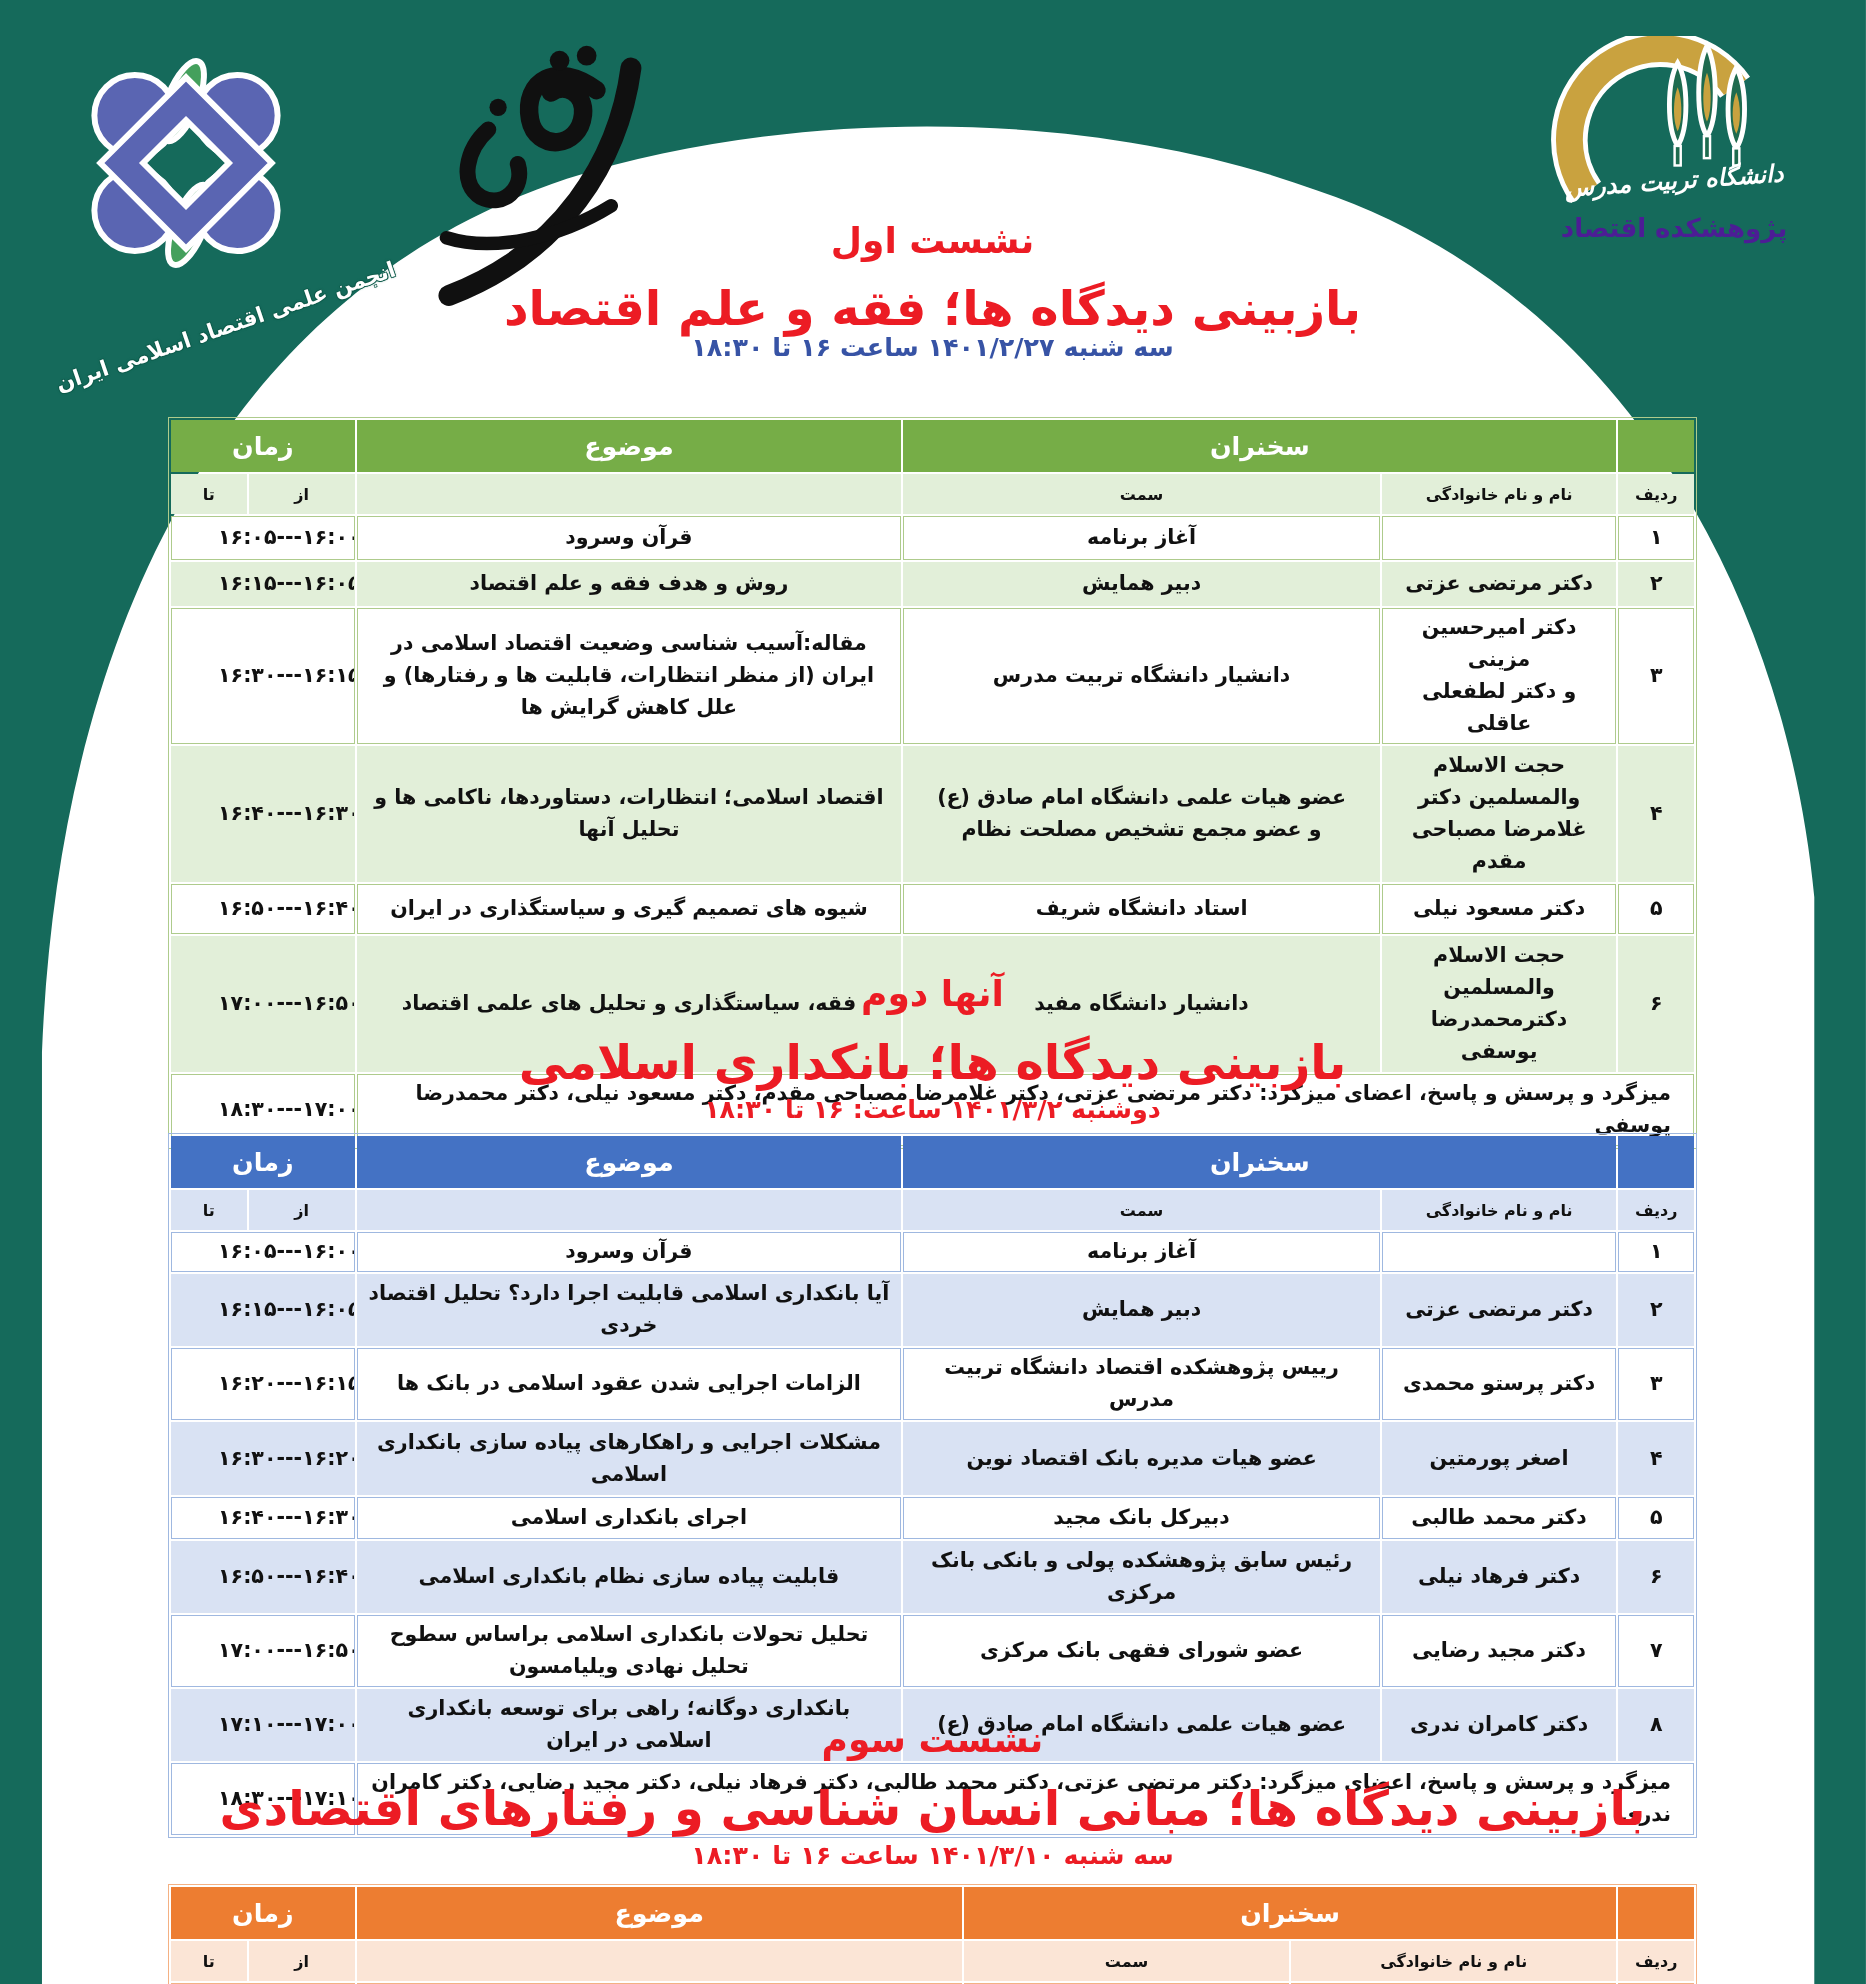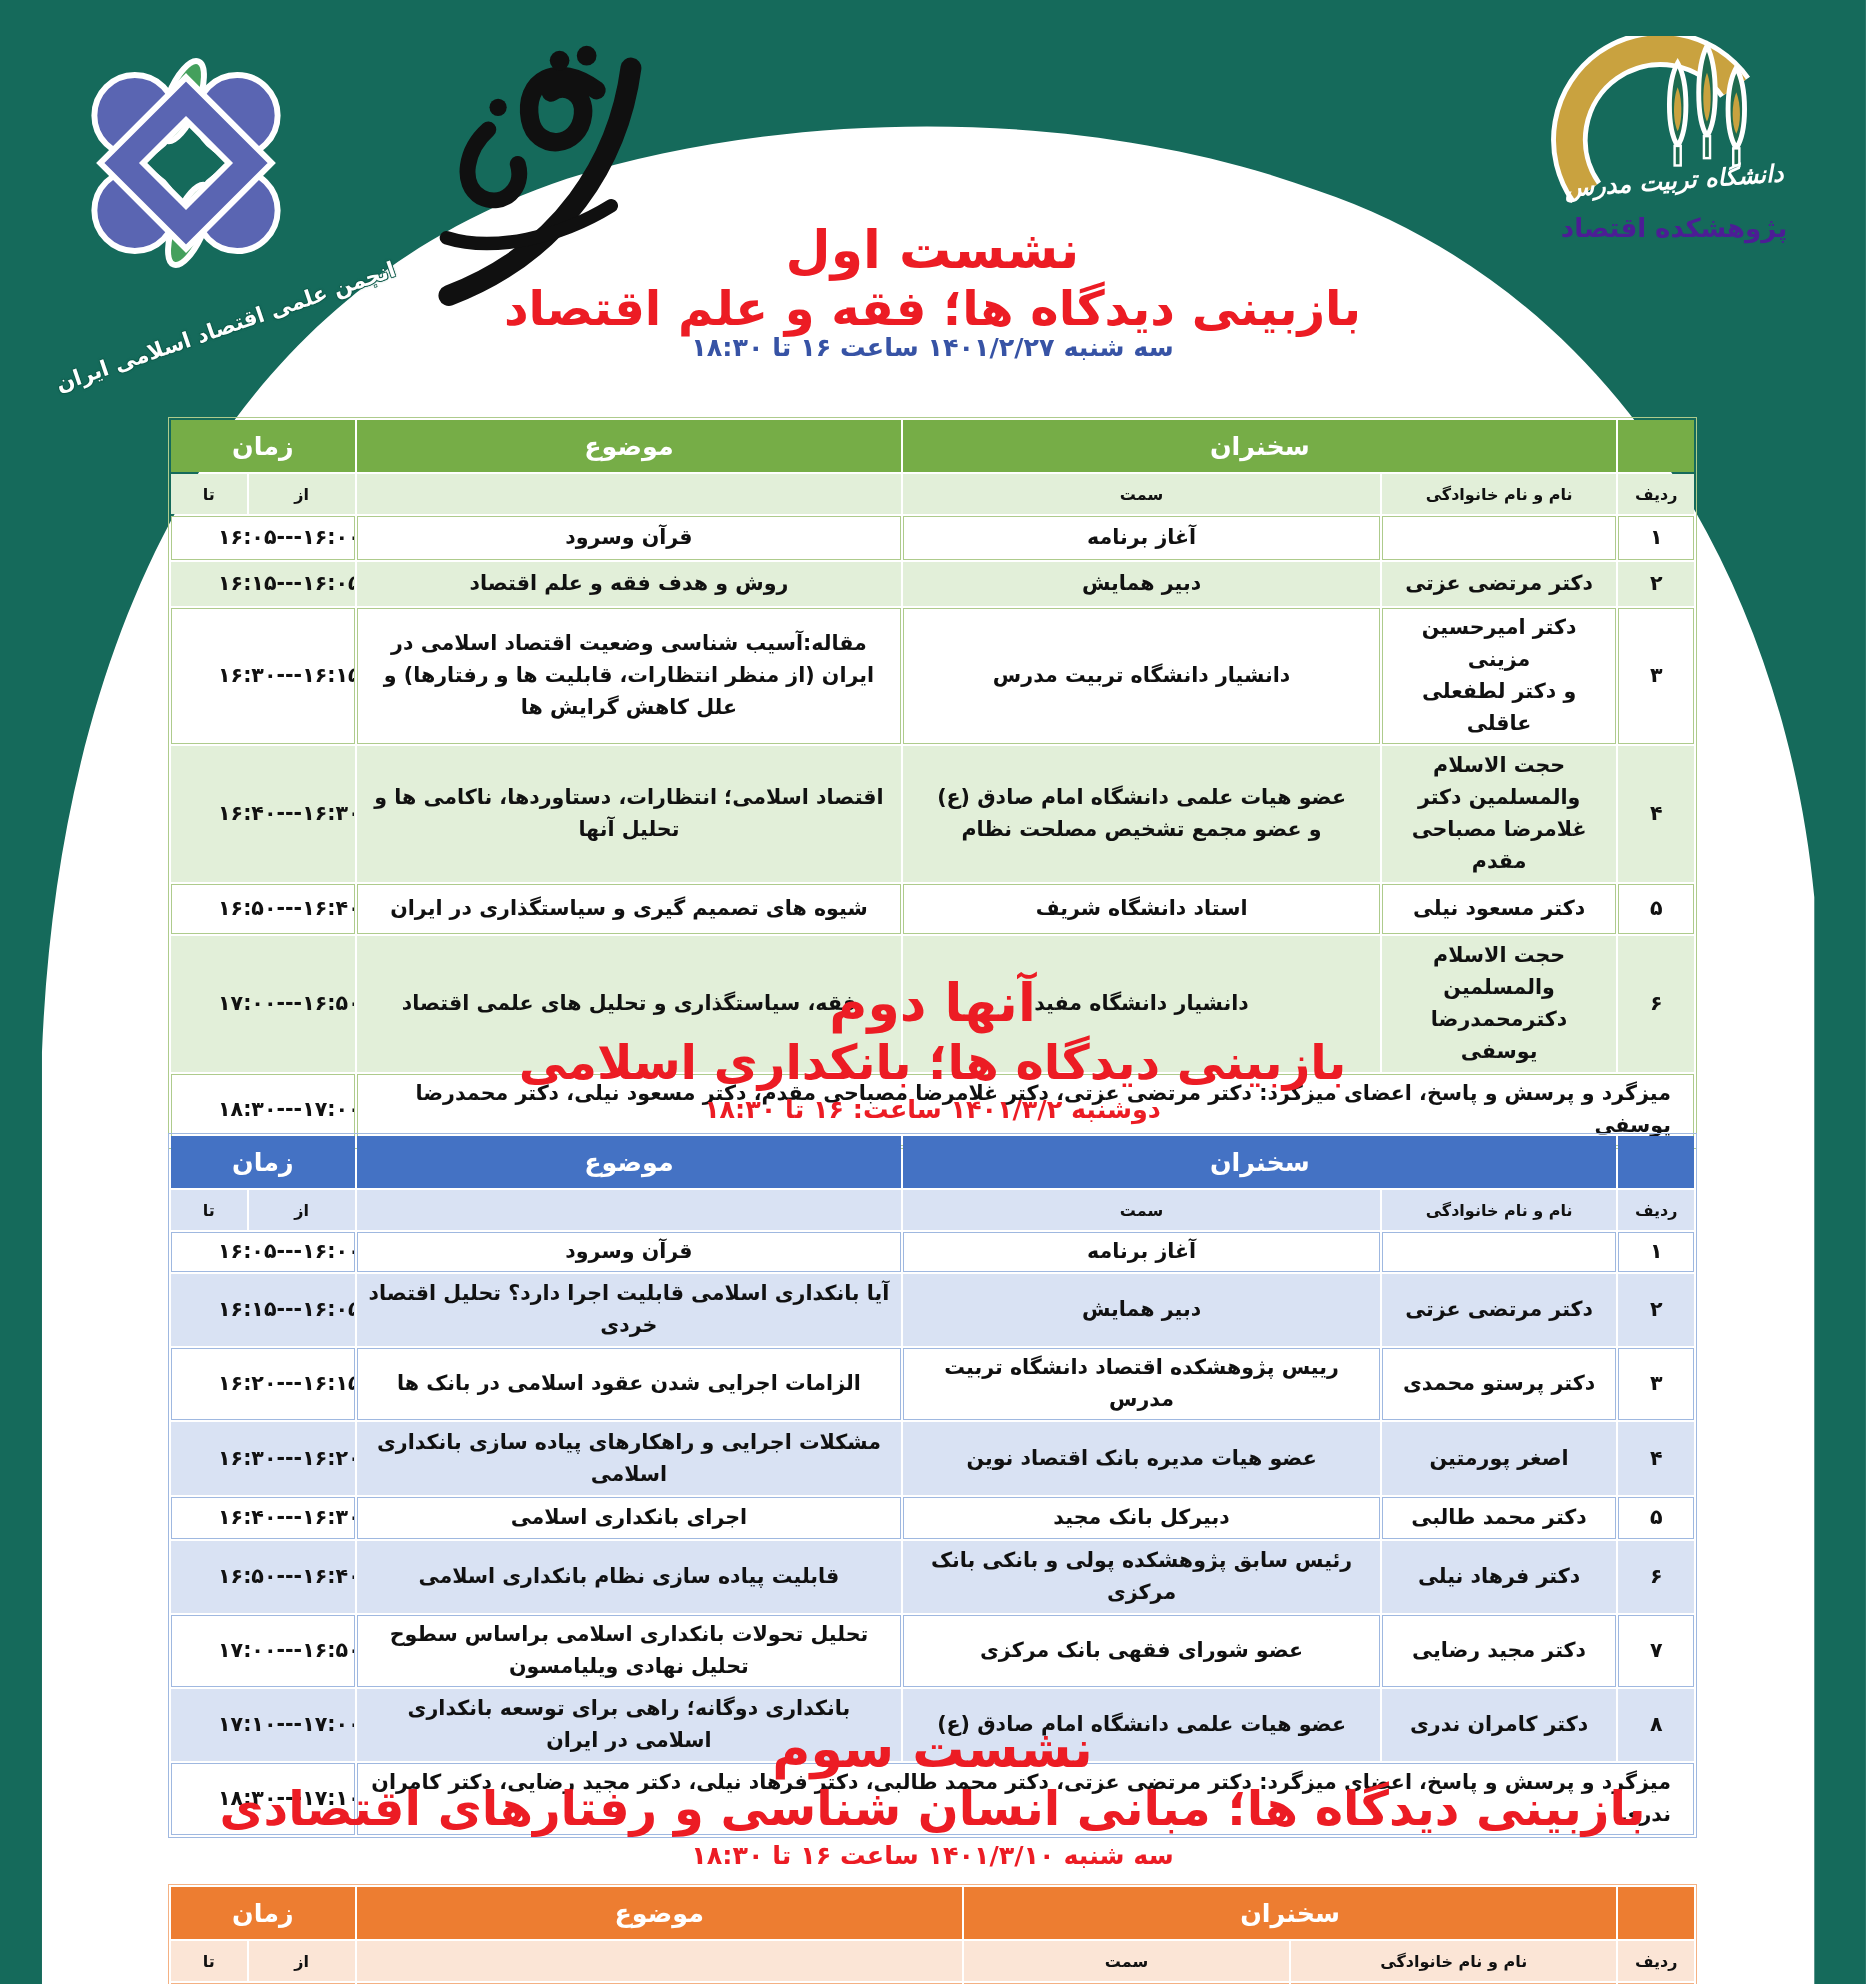--- a/index.html
+++ b/index.html
@@ -17,21 +17,21 @@
   .logo-mofid svg{width:100%;height:100%;}
   .logo-tmu{position:absolute;left:1516px;top:36px;width:318px;height:270px;text-align:center;}
   .logo-tmu svg{position:absolute;left:36px;top:0;width:246px;height:171px;}
   .tmu-name{position:absolute;left:0;top:131px;width:100%;color:#fff;font-size:24px;font-style:italic;
         transform:rotate(-4deg);}
   .tmu-caption{position:absolute;left:0;top:177px;width:100%;color:#4c1d95;font-size:26px;}
 
   
   .bismillah{position:absolute;left:0;top:157px;width:100%;text-align:center;font-size:40px;}
   .sess-head{position:absolute;left:0;width:100%;text-align:center;}
-  .kicker{font-size:52px;}
+  .kicker{font-size:36px;}
   .stitle{font-size:48px;}
   .sdate{font-size:25.4px;}
 
   
   .tblwrap{position:absolute;left:169px;width:1529px;}
   table{width:100%;table-layout:fixed;border-collapse:separate;border-spacing:2.4px;border:1.2px solid var(--line);}
   col.c-no{width:5%;} col.c-name{width:15.5%;} col.c-pos{width:31.5%;} col.c-topic{width:36%;}
   col.c-from{width:7%;} col.c-to{width:5%;}
   .s3 col.c-name{width:21.5%;} .s3 col.c-pos{width:21.5%;} .s3 col.c-topic{width:40%;}
   th,td{vertical-align:middle;text-align:center;padding:3.2px 9.5px;overflow:hidden;}

